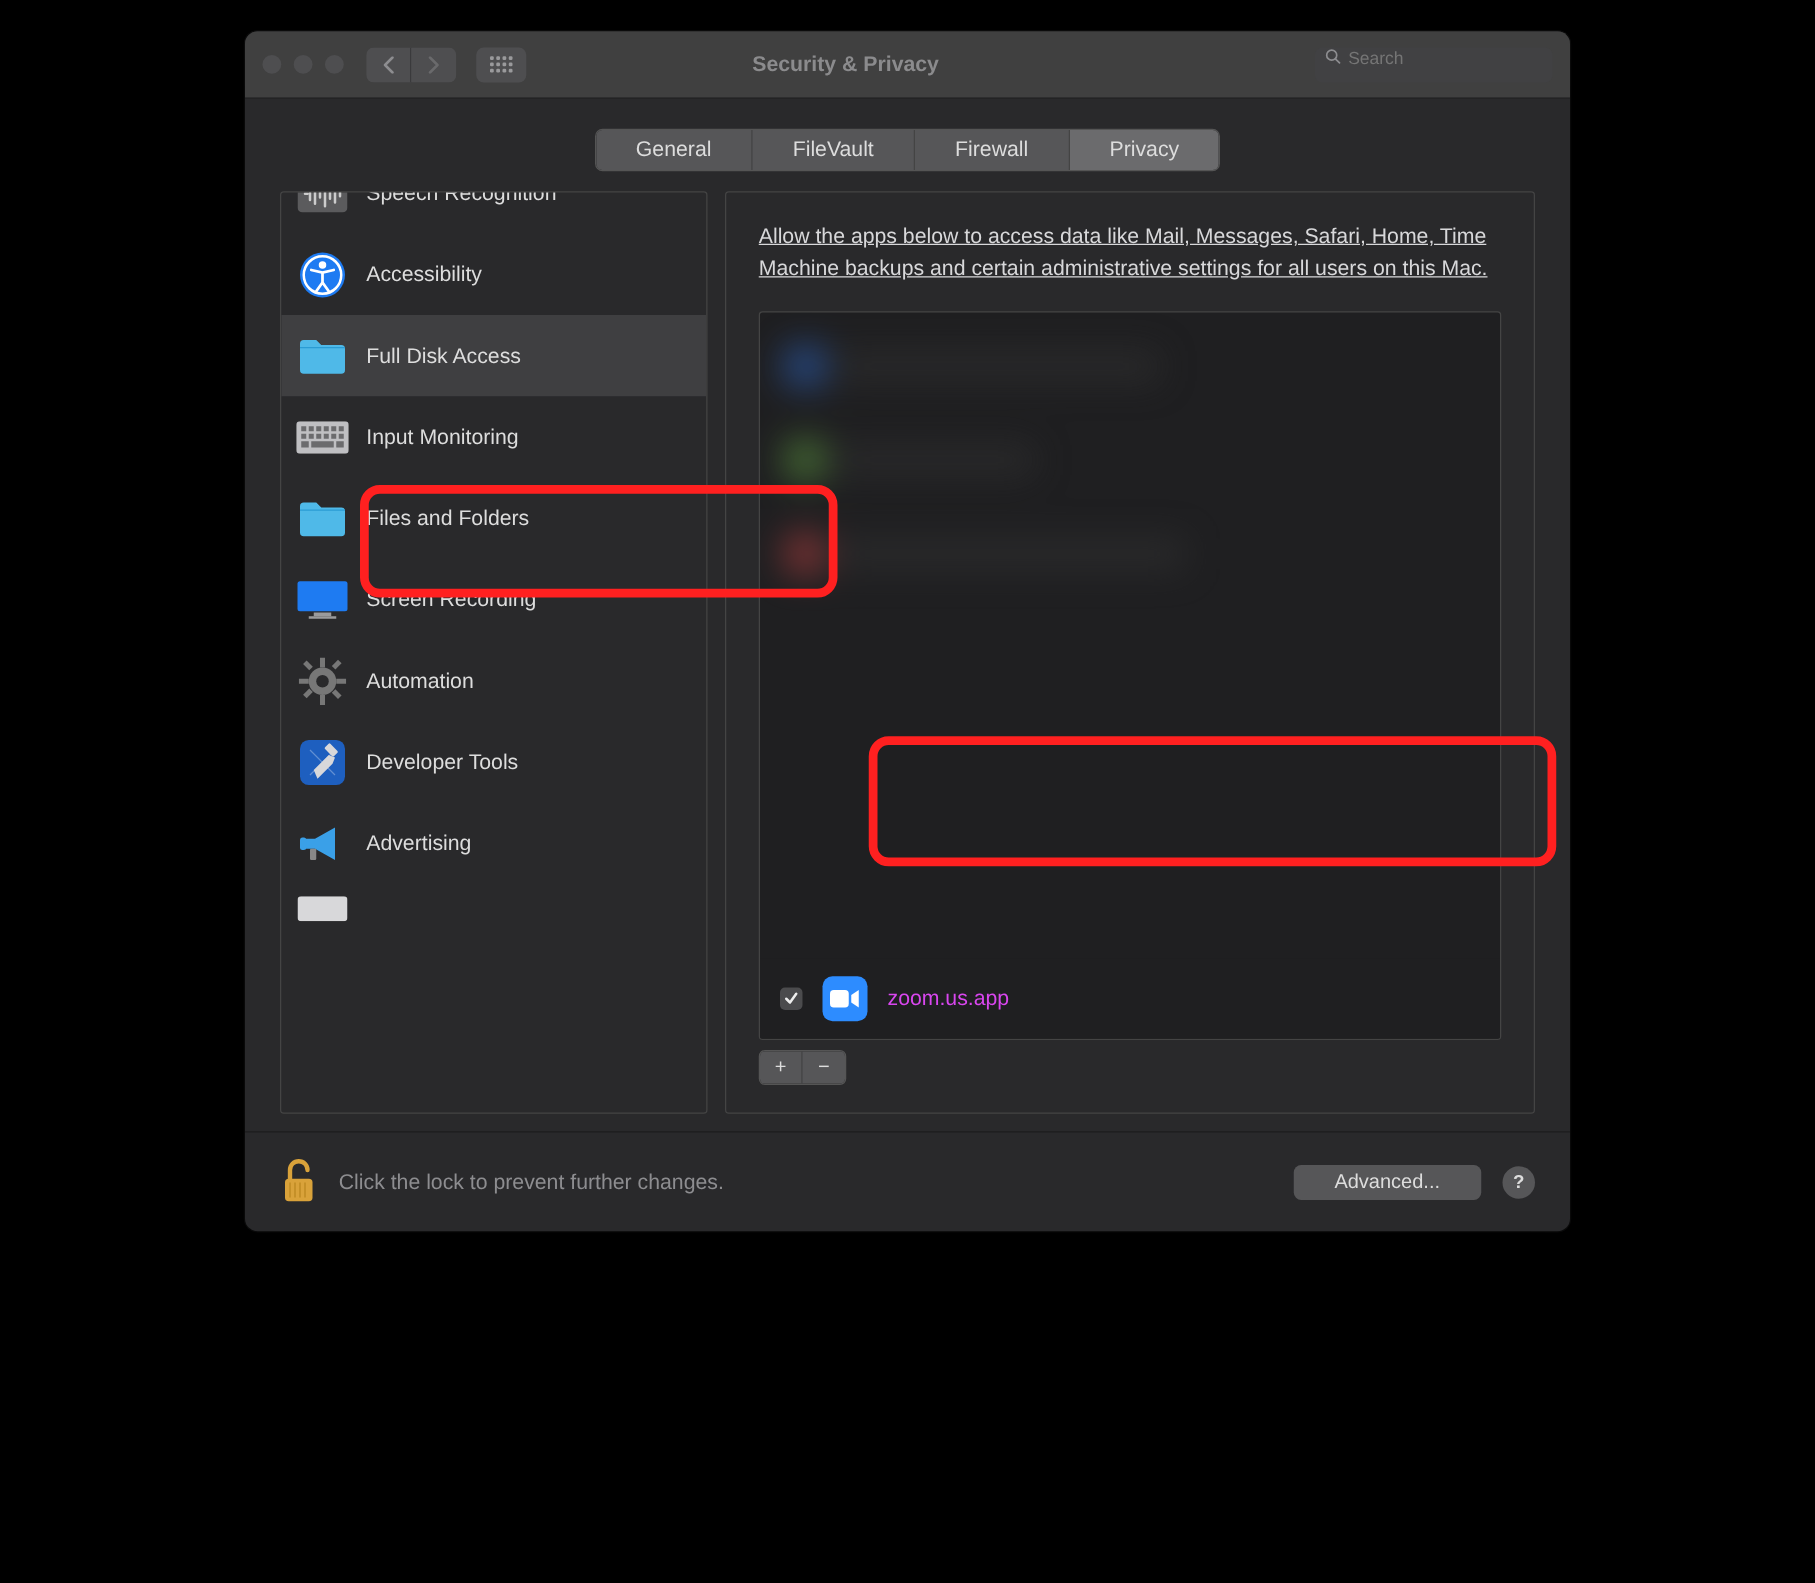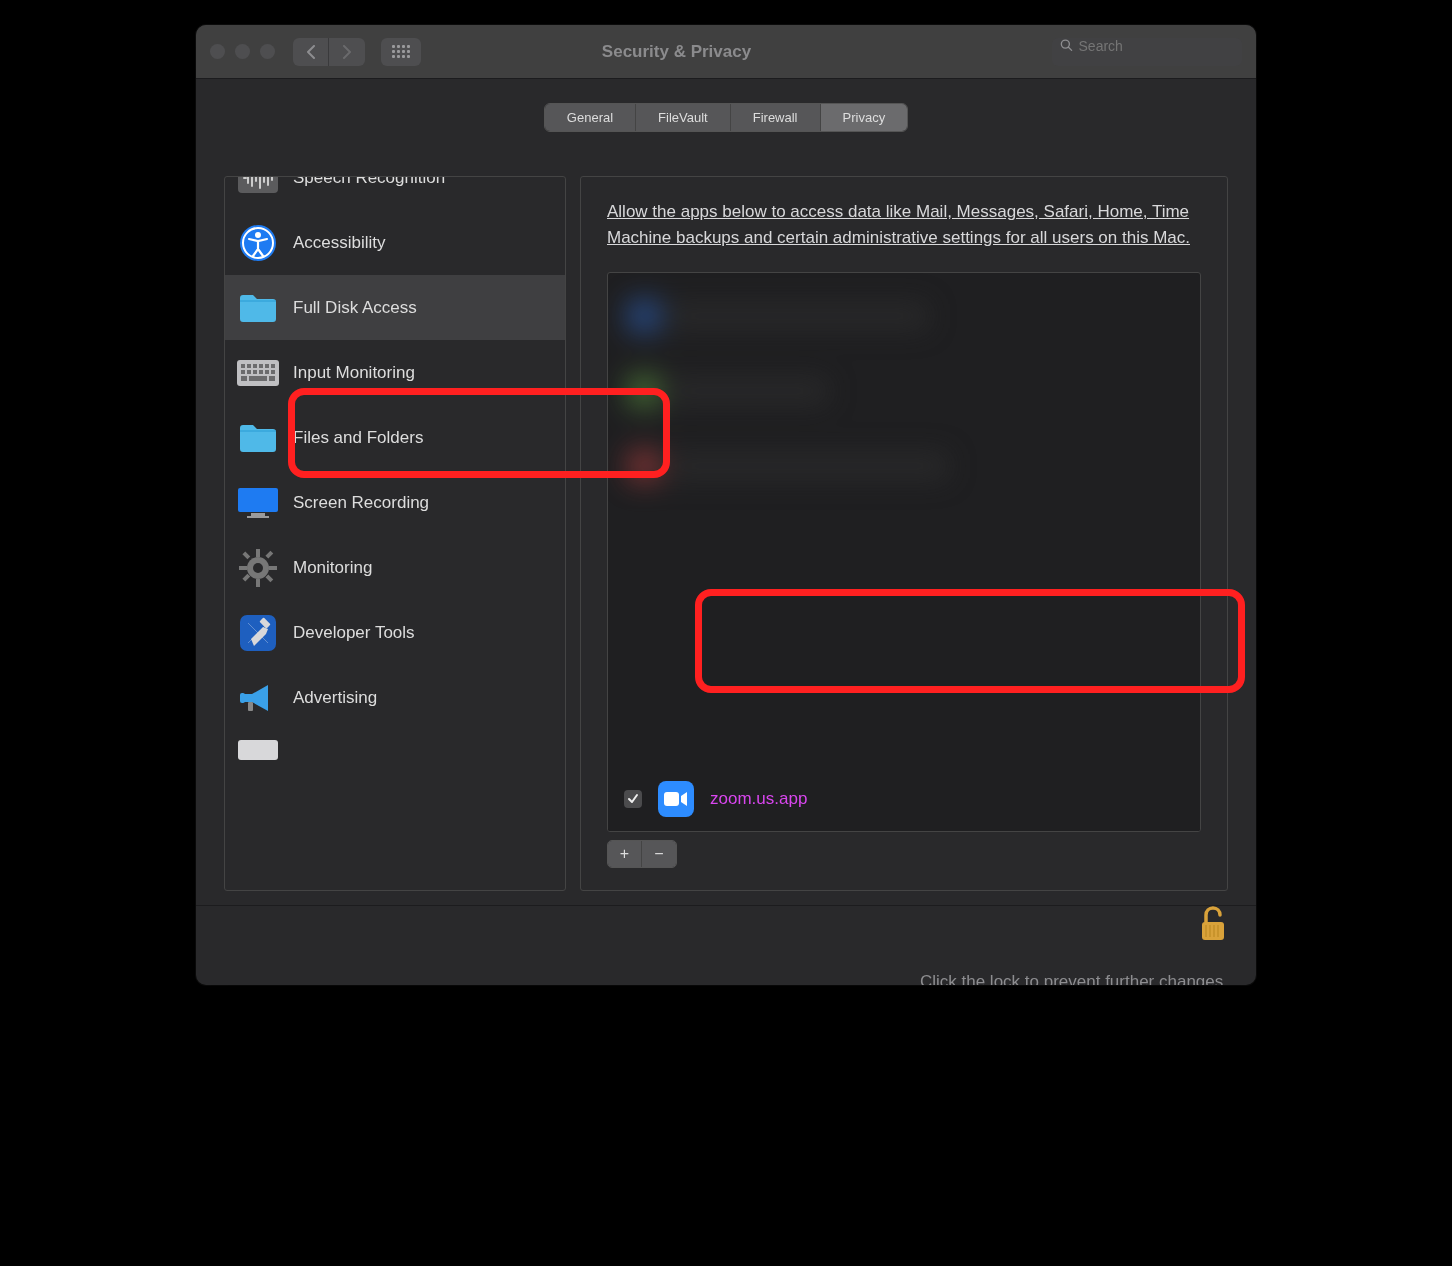--- a/index.html
+++ b/index.html
@@ -72,30 +72,29 @@
   }
   .tabbar {
     display:flex; justify-content:center;
     padding: 24px 0 16px;
   }
   .tabseg {
     display:flex; border-radius:6px; overflow:hidden;
     border:1px solid #555;
   }
   .tab {
-    padding:6px 22px; font-size:13px; color:#ddd;
+    padding:6px 32px; font-size:17px; color:#ddd;
     background:#565658; border-right:1px solid #444;
     cursor:default;
   }
   .tab:last-child{border:none;}
   .tab.selected { background:#6b6b6d; }
   .content {
     flex:1; display:flex; gap:14px;
     padding: 0 28px 14px 28px;
-    margin-top: 28px;
   }
   .sidebar {
     width:342px;
     border:1px solid #444;
     border-radius:3px;
     background:#29292b;
     overflow:hidden;
     position:relative;
   }
   .sideinner{ position:relative; top:-32px; }
@@ -148,23 +147,22 @@
     display:flex; margin-top:8px; border:1px solid #555; border-radius:5px; overflow:hidden;
     width:fit-content;
   }
   .pm{
     width:34px;height:26px;background:#565658;color:#ddd;
     display:flex;align-items:center;justify-content:center;font-size:16px;
     border-right:1px solid #444;
   }
   .pm:last-child{border:none;}
   .footer{
-    height:80px; display:flex; align-items:flex-end; padding:0 28px; gap:28px;
+    height:80px; display:flex; align-items:center; padding:0 28px; gap:17px;
     border-top:1px solid #1c1c1e;
-    flex-direction:column;
   }
   .locktext{ color:#8d8d90; font-size:17px;}
   .spacer{flex:1;}
   .advbtn{
     background:#565658; color:#ddd; border:none; border-radius:6px;
     padding:5px 33px; font-size:16px;
   }
   .help{
     width:26px;height:26px;border-radius:50%;background:#565658;color:#ddd;
     display:flex;align-items:center;justify-content:center;font-size:15px;font-weight:600;
@@ -324,21 +322,21 @@
                   <rect x="17" y="30" width="4" height="8"></rect>
                   <rect x="0" y="17" width="8" height="4"></rect>
                   <rect x="30" y="17" width="8" height="4"></rect>
                   <rect x="4" y="4" width="7" height="4" transform="rotate(45 7 6)"></rect>
                   <rect x="27" y="27" width="7" height="4" transform="rotate(45 30 29)"></rect>
                   <rect x="27" y="4" width="7" height="4" transform="rotate(-45 30 6)"></rect>
                   <rect x="4" y="27" width="7" height="4" transform="rotate(-45 7 29)"></rect>
                 </g>
               </svg>
           </div>
-          <span>Monitoring</span>
+          <span>Automation</span>
         </div>
         <div class="side-item">
           <div class="icon-box">
             <svg width="40" height="40" viewBox="0 0 40 40">
                 <rect x="2" y="2" width="36" height="36" rx="7" fill="#1e5fbf"></rect>
                 <path d="M10 10l20 20M10 30L30 10" stroke="#fff" stroke-width="1" opacity=".3"></path>
                 <path d="M13 26l12-12 5 2-2 5-12 12z" fill="#d8d8da"></path>
                 <rect x="22" y="7" width="10" height="6" rx="1" fill="#d8d8da" transform="rotate(45 27 10)"></rect>
               </svg>
           </div>

